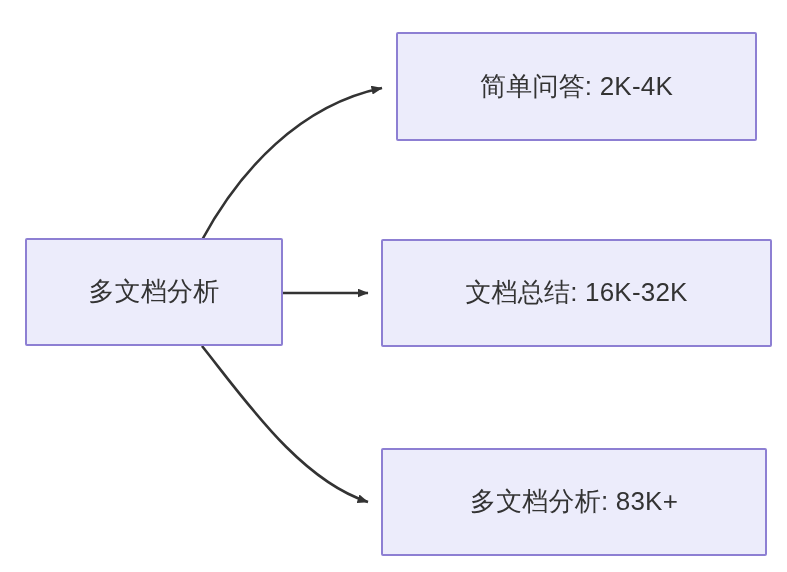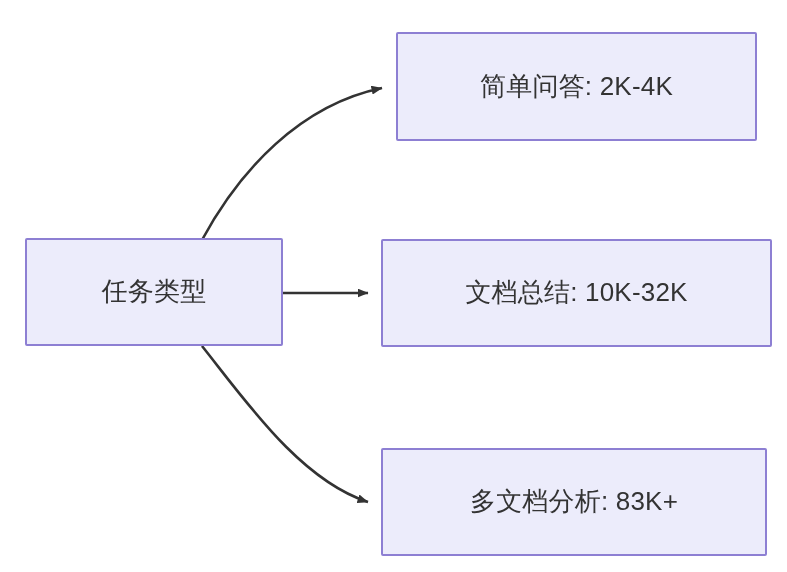--- a/index.html
+++ b/index.html
@@ -83,28 +83,28 @@
     </defs>
 
     <path d="M 202 240 C 240 170, 300 105, 382 88" fill="none" stroke="#333333" stroke-width="2.6" marker-end="url(#arrowhead)"></path>
 
     <path d="M 283 293 L 368 293" fill="none" stroke="#333333" stroke-width="2.6" marker-end="url(#arrowhead)"></path>
 
     <path d="M 202 346 C 245 400, 300 480, 368 502" fill="none" stroke="#333333" stroke-width="2.6" marker-end="url(#arrowhead)"></path>
   </svg>
 
   <div class="flow-node" id="node-source">
-    <span class="flow-node-label">任务类型</span>
+    <span class="flow-node-label">多文档分析</span>
   </div>
 
   <div class="flow-node" id="node-simple-qa">
     <span class="flow-node-label">简单问答: 2K-4K</span>
   </div>
 
   <div class="flow-node" id="node-doc-summary">
-    <span class="flow-node-label">文档总结: 10K-32K</span>
+    <span class="flow-node-label">文档总结: 16K-32K</span>
   </div>
 
   <div class="flow-node" id="node-multi-doc">
     <span class="flow-node-label">多文档分析: 83K+</span>
   </div>
 
 </div>
 
 </body></html>

